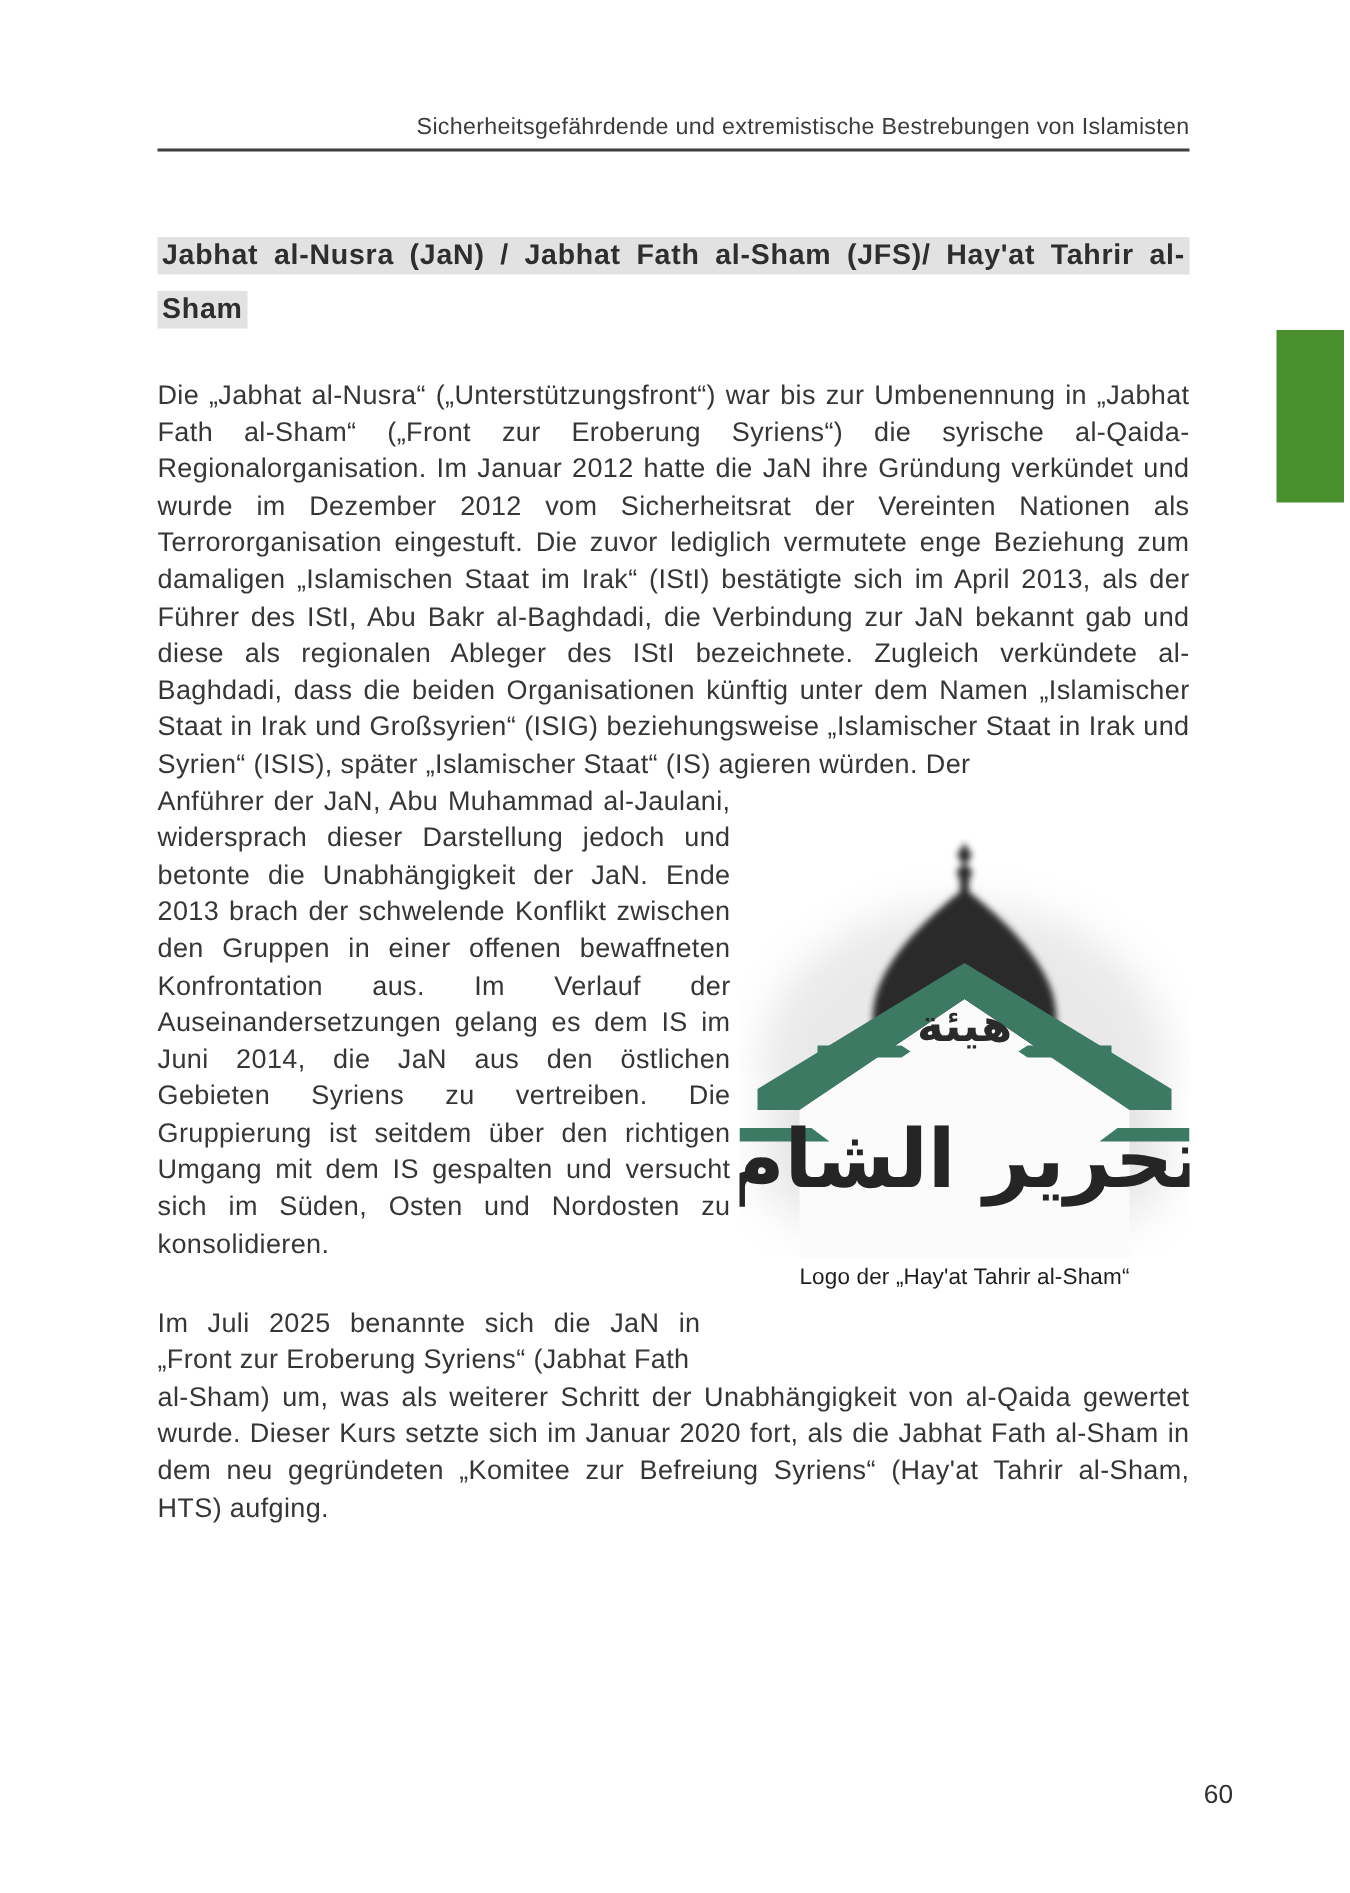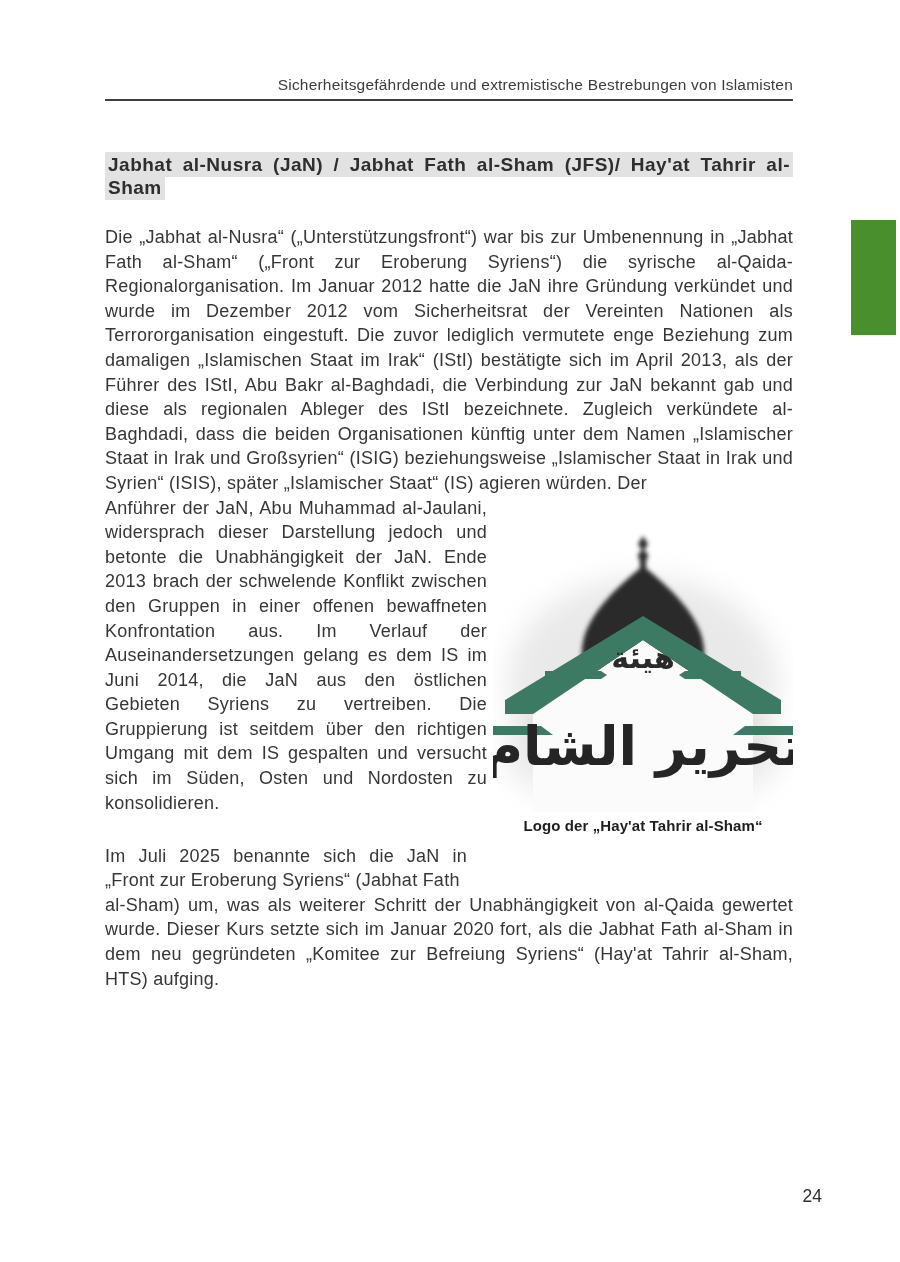--- a/index.html
+++ b/index.html
@@ -36,21 +36,21 @@
     letter-spacing:0.25px;
     text-align:justify;
     color:#363636;
   }
   .intro{margin-top:46px;}
   
   .section-heading{
     margin-top:52px;
     font-size:19px;
     font-weight:bold;
-    line-height:23px;
+    line-height:36px;
     letter-spacing:0.5px;
     text-align:justify;
     color:#2e2e2e;
   }
   .section-heading .hl{
     background:#e2e2e2;
     padding:2px 3px;
     -webkit-box-decoration-break:clone;
     box-decoration-break:clone;
   }
@@ -62,21 +62,21 @@
     width:300px;
     height:342px;
     margin:0 0 0 6px;
     padding:0;
   }
   .logo-float svg{display:block;margin-top:26px;}
   .logo-float figcaption{
     margin-top:5px;
     text-align:center;
     font-size:15px;
-    font-weight:bold;
+    font-weight:normal;
     letter-spacing:0.1px;
     color:#1e1e1e;
   }
   .p2a{margin-top:6px;width:362px;}
   .p2b{margin-top:0;}
   
   .edge-tab{
     position:absolute;
     top:220px;right:4px;
     width:45px;height:115px;
@@ -159,15 +159,15 @@
       </figure>
 
       <p class="bodytext">Anführer der JaN, Abu Muhammad al-Jaulani, widersprach dieser Darstellung jedoch und betonte die Unabhängigkeit der JaN. Ende 2013 brach der schwelende Konflikt zwischen den Gruppen in einer offenen bewaffneten Konfrontation aus. Im Verlauf der Auseinandersetzungen gelang es dem IS im Juni 2014, die JaN aus den östlichen Gebieten Syriens zu vertreiben. Die Gruppierung ist seitdem über den richtigen Umgang mit dem IS gespalten und versucht sich im Süden, Osten und Nordosten zu konsolidieren.</p>
     </div>
 
     <p class="bodytext p2a">Im Juli 2025 benannte sich die JaN in „Front zur Eroberung Syriens“ (Jabhat Fath</p>
     <p class="bodytext p2b">al-Sham) um, was als weiterer Schritt der Unabhängigkeit von al-Qaida gewertet wurde. Dieser Kurs setzte sich im Januar 2020 fort, als die Jabhat Fath al-Sham in dem neu gegründeten „Komitee zur Befreiung Syriens“ (Hay'at Tahrir al-Sham, HTS) aufging.</p>
 
   </div>
 
-  <div class="page-number">24</div>
+  <div class="page-number">60</div>
 
 </div>
 
 </body></html>

